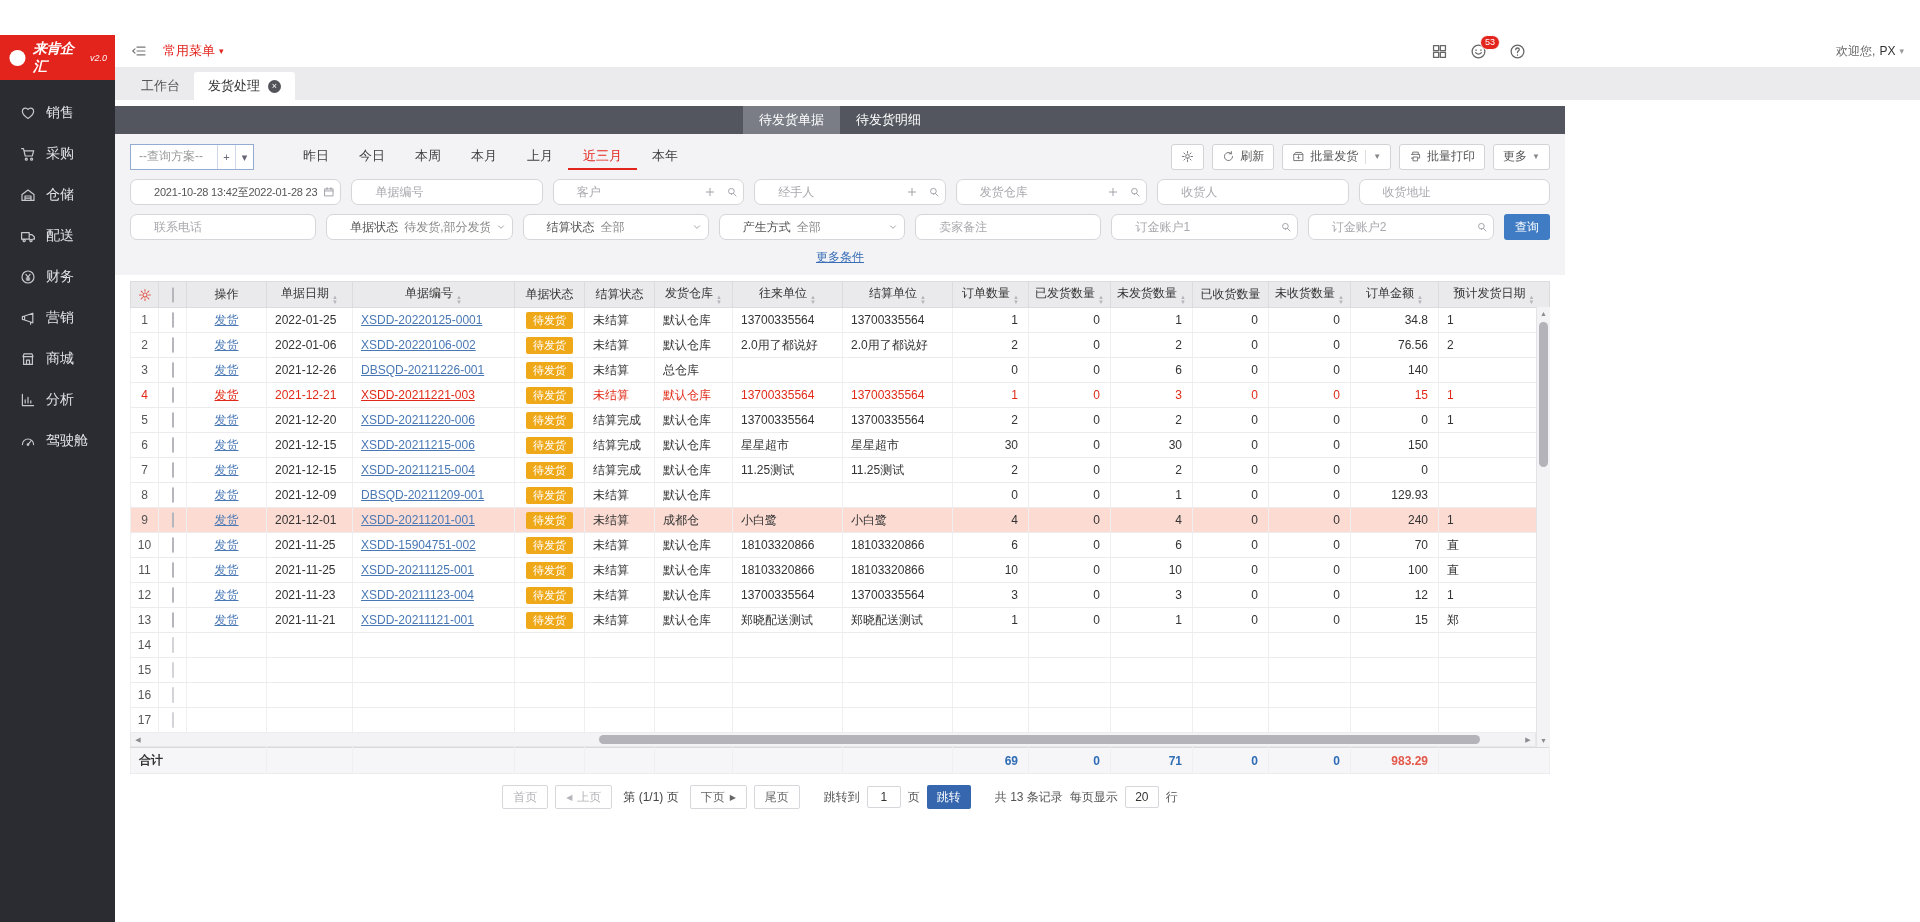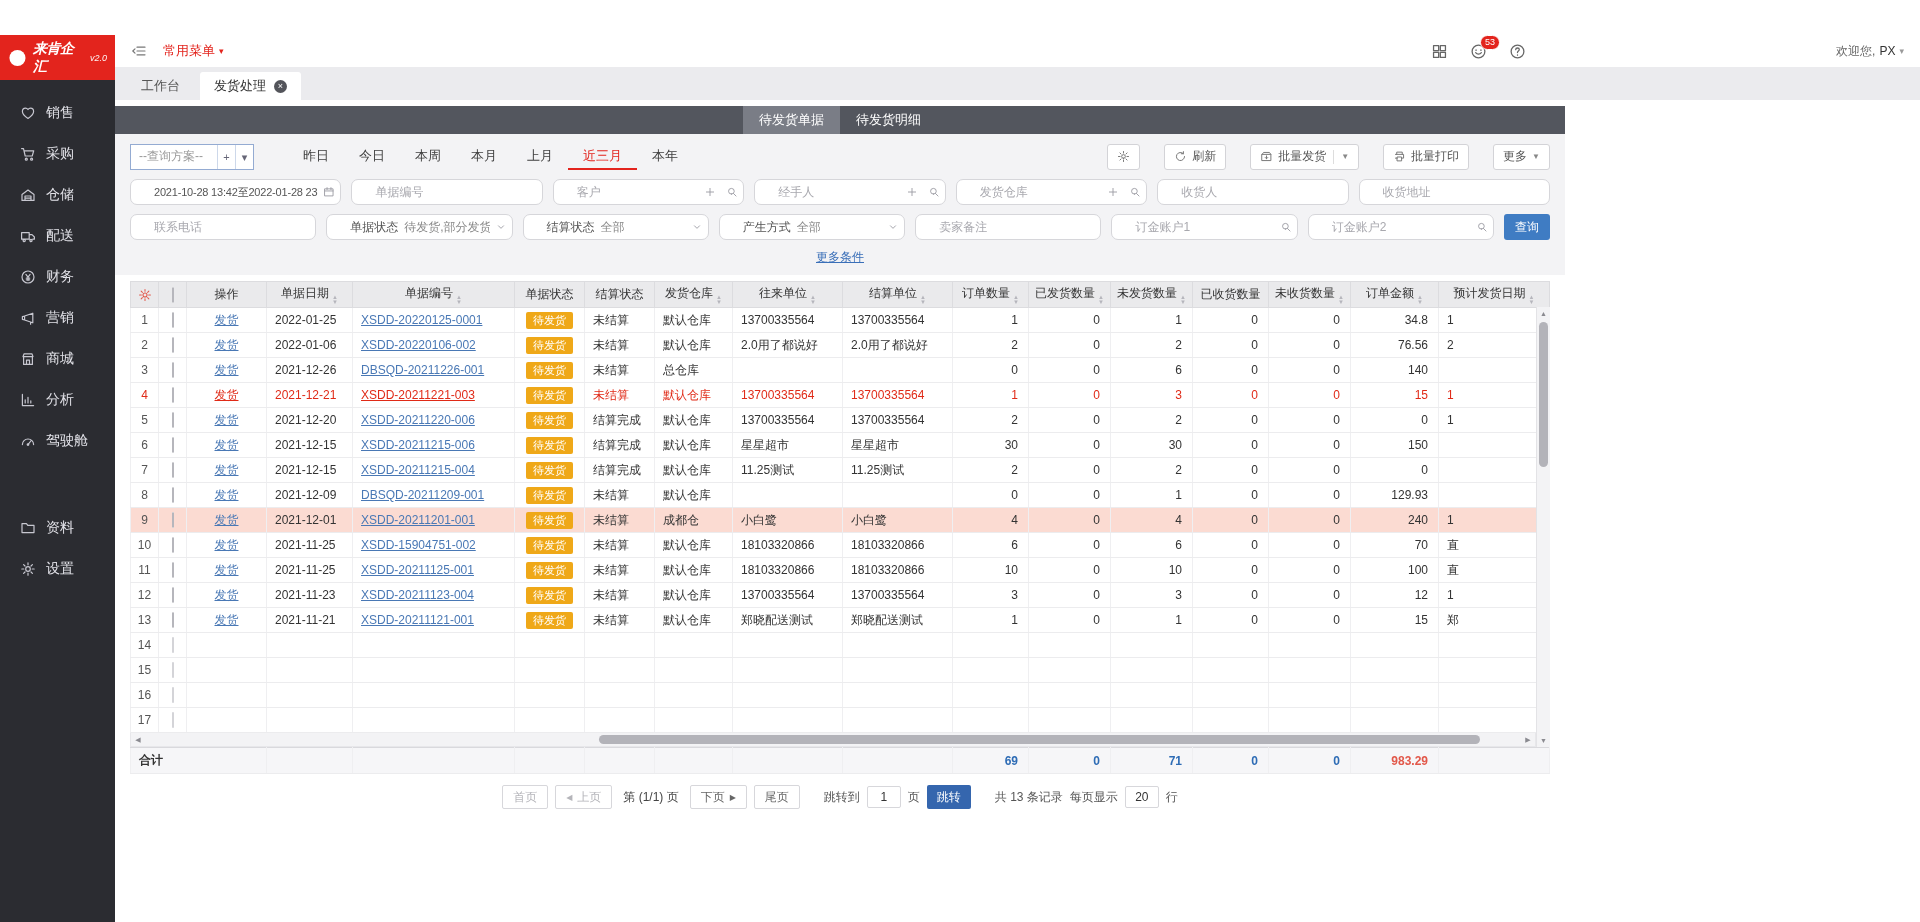--- a/index.html
+++ b/index.html
@@ -32,21 +32,21 @@
   .tb-icons { margin-left:auto; margin-right:310px; display:flex; align-items:flex-end; gap:22px; }
   .tb-ico-wrap { position:relative; display:flex; cursor:pointer; color:#666; }
   .tb-ico-wrap svg { width:17px; height:17px; }
   .tb-badge { position:absolute; top:-8px; left:10px; background:#e3241d; color:#fff; font-size:9px;
     line-height:11px; padding:1px 4px; border-radius:8px; border:1px solid #fff; }
   .tb-user { display:flex; align-items:center; gap:4px; color:#666; font-size:12px; cursor:pointer; }
   .tb-user b { color:#333; font-weight:normal; }
   .tb-user .caret { font-size:9px; color:#999; }
 
   
-  .tabbar { height:33px; background:#ebebee; display:flex; align-items:flex-end; padding-left:12px; gap:6px; }
+  .tabbar { height:33px; background:#ebebee; display:flex; align-items:flex-end; padding-left:12px; gap:0; }
   .wtab { height:28px; padding:0 14px; display:flex; align-items:center; gap:8px; font-size:13px;
     color:#555; cursor:pointer; border-radius:3px 3px 0 0; }
   .wtab.active { background:#fff; color:#333; }
   .wtab-close { width:13px; height:13px; border-radius:50%; background:#53545a; color:#fff; font-size:9px;
     line-height:13px; text-align:center; cursor:pointer; }
 
   
   .content { width:1450px; background:#fff; }
   .band { height:28px; background:#53565e; margin-top:6px; display:flex; justify-content:center; }
   .vtab { padding:0 16px; line-height:28px; color:#fff; font-size:13px; cursor:pointer; }
@@ -55,21 +55,21 @@
   
   .filters { background:#f3f3f5; padding:9px 15px 2px; }
   .frow-a { height:27px; margin-bottom:9px; display:flex; align-items:center; }
   .query-select { width:124px; height:26px; background:#fff; border:1px solid #94abd2; display:flex;
     align-items:center; color:#999; cursor:pointer; }
   .qs-text { flex:1; padding:0 8px; white-space:nowrap; overflow:hidden; }
   .qs-btn { width:18px; text-align:center; border-left:1px solid #cdd8ea; color:#667; font-size:11px; line-height:24px; }
   .quick { margin-left:34px; display:flex; align-items:center; height:27px; }
   .quick-item { padding:0 15px; height:26px; line-height:24px; color:#404040; font-size:13px; cursor:pointer; }
   .quick-item.active { color:#e3241d; border-bottom:2px solid #e3241d; }
-  .ftoolbar { margin-left:auto; display:flex; gap:24px; }
+  .ftoolbar { margin-left:auto; display:flex; gap:8px; }
   .tbtn { height:26px; border:1px solid #d3d3d7; background:#fff; border-radius:3px; padding:0 9px;
     display:inline-flex; align-items:center; gap:5px; font-size:12px; color:#555; cursor:pointer; }
   .tbtn svg { width:13px; height:13px; color:#777; }
   .tbtn .vdiv { width:1px; height:14px; background:#ddd; margin:0 2px; }
   .tbtn .caret-s { font-size:8px; color:#888; }
 
   .fgrid { display:flex; gap:10px; margin-bottom:9px; }
   .fitem { flex:1; min-width:0; height:26px; background:#fff; border:1px solid #d6d6da; border-radius:7px;
     display:flex; align-items:center; padding-left:23px; font-size:12px; position:relative; cursor:text; }
   .fitem.wide { flex:1.12; }
@@ -203,34 +203,20 @@
           <span class="nav-label">分析</span>
         </div>
         <div class="nav-item">
           <svg viewBox="0 0 16 16" class="icon nav-ico">
             <path d="M2.4 11.6a5.6 5.6 0 1 1 11.2 0 M8 11.6l2.8-3.6 M7.2 11.6a.8.8 0 1 0 1.6 0 .8.8 0 0 0-1.6 0Z"></path>
           </svg>
           <span class="nav-label">驾驶舱</span>
         </div>
       </nav>
     <div class="nav-gap"></div>
-    <nav class="nav" style="padding-top:0">
-        <div class="nav-item">
-          <svg viewBox="0 0 16 16" class="icon nav-ico">
-            <path d="M2 3.6h4.4l1.4 1.8h6.2v7.2H2Z"></path>
-          </svg>
-          <span class="nav-label">资料</span>
-        </div>
-        <div class="nav-item">
-          <svg viewBox="0 0 16 16" class="icon nav-ico">
-            <path d="M8 10.3a2.3 2.3 0 1 0 0-4.6 2.3 2.3 0 0 0 0 4.6Z M8 1.8v2 M8 12.2v2 M1.8 8h2 M12.2 8h2 M3.6 3.6 5 5 M11 11l1.4 1.4 M12.4 3.6 11 5 M5 11l-1.4 1.4"></path>
-          </svg>
-          <span class="nav-label">设置</span>
-        </div>
-      </nav>
   </aside>
 
   <div class="main">
 
     <header class="topbar">
       <span class="collapse">
         <svg class="icon" viewBox="0 0 16 16">
             <path d="M6 4.2h8 M6 8h8 M6 11.8h8 M4 5.8 1.8 8 4 10.2" fill="none" stroke="currentColor" stroke-width="1.2" stroke-linecap="round" stroke-linejoin="round"></path>
           </svg>
       </span>

